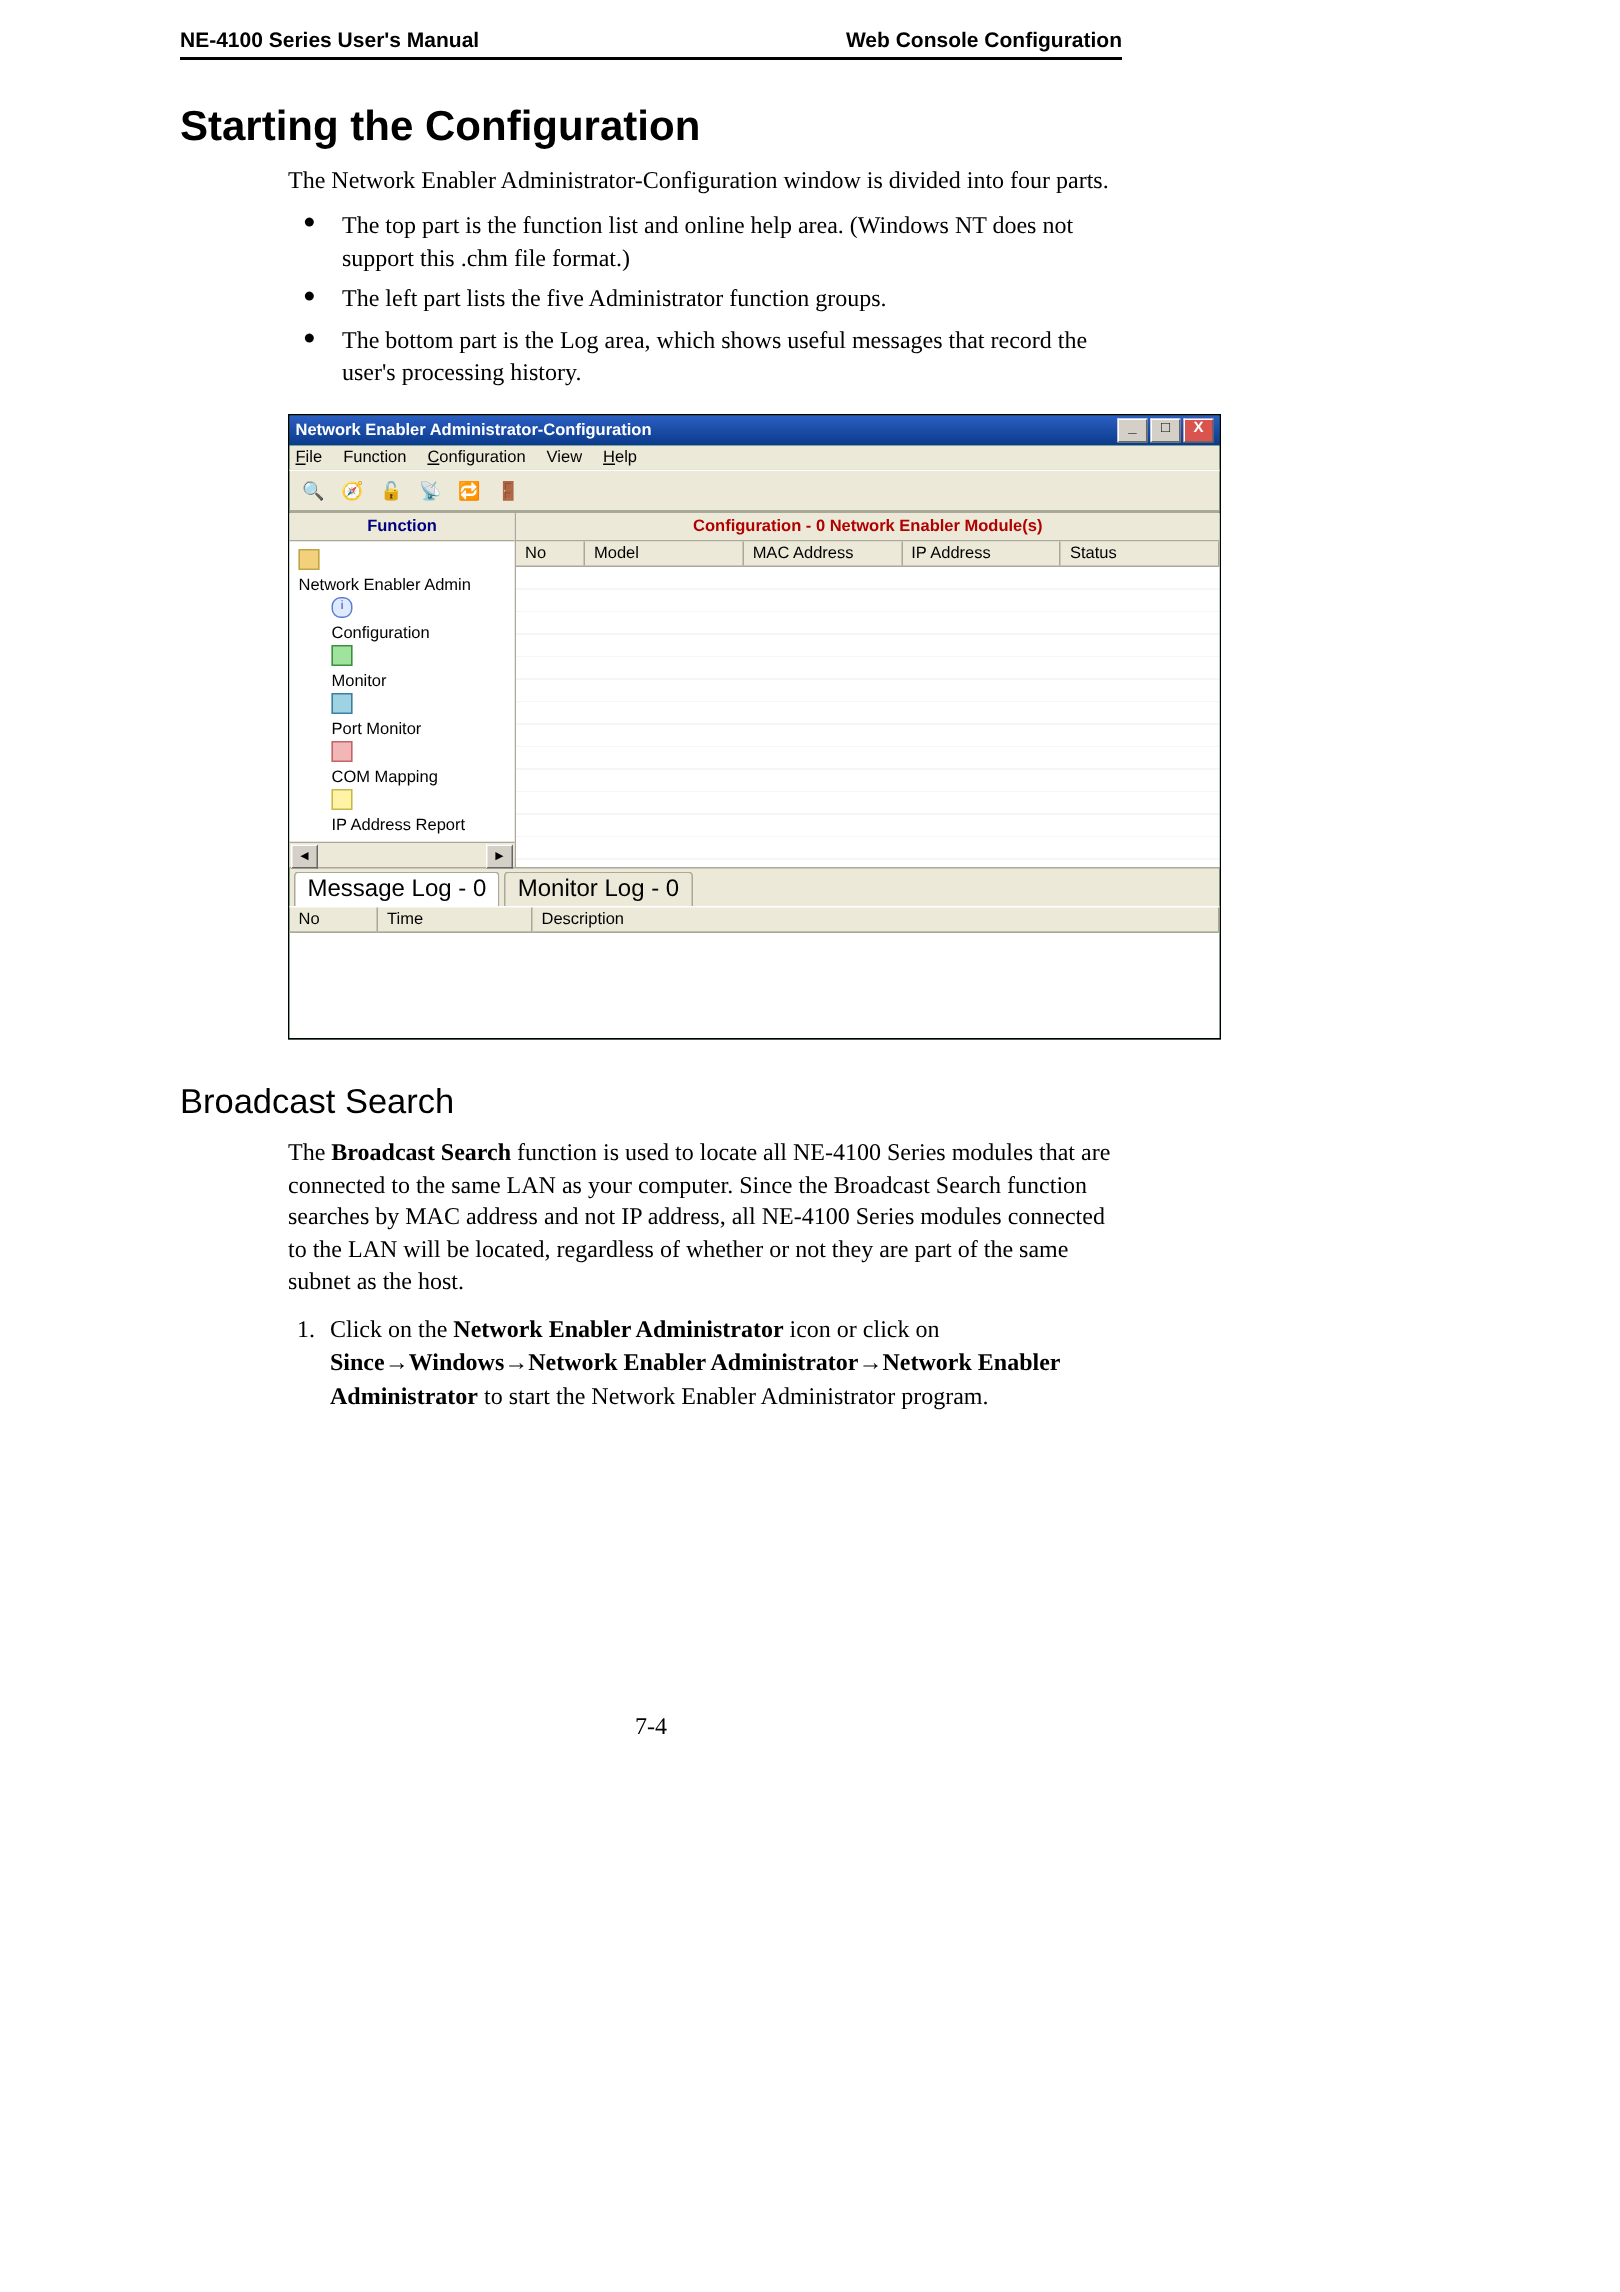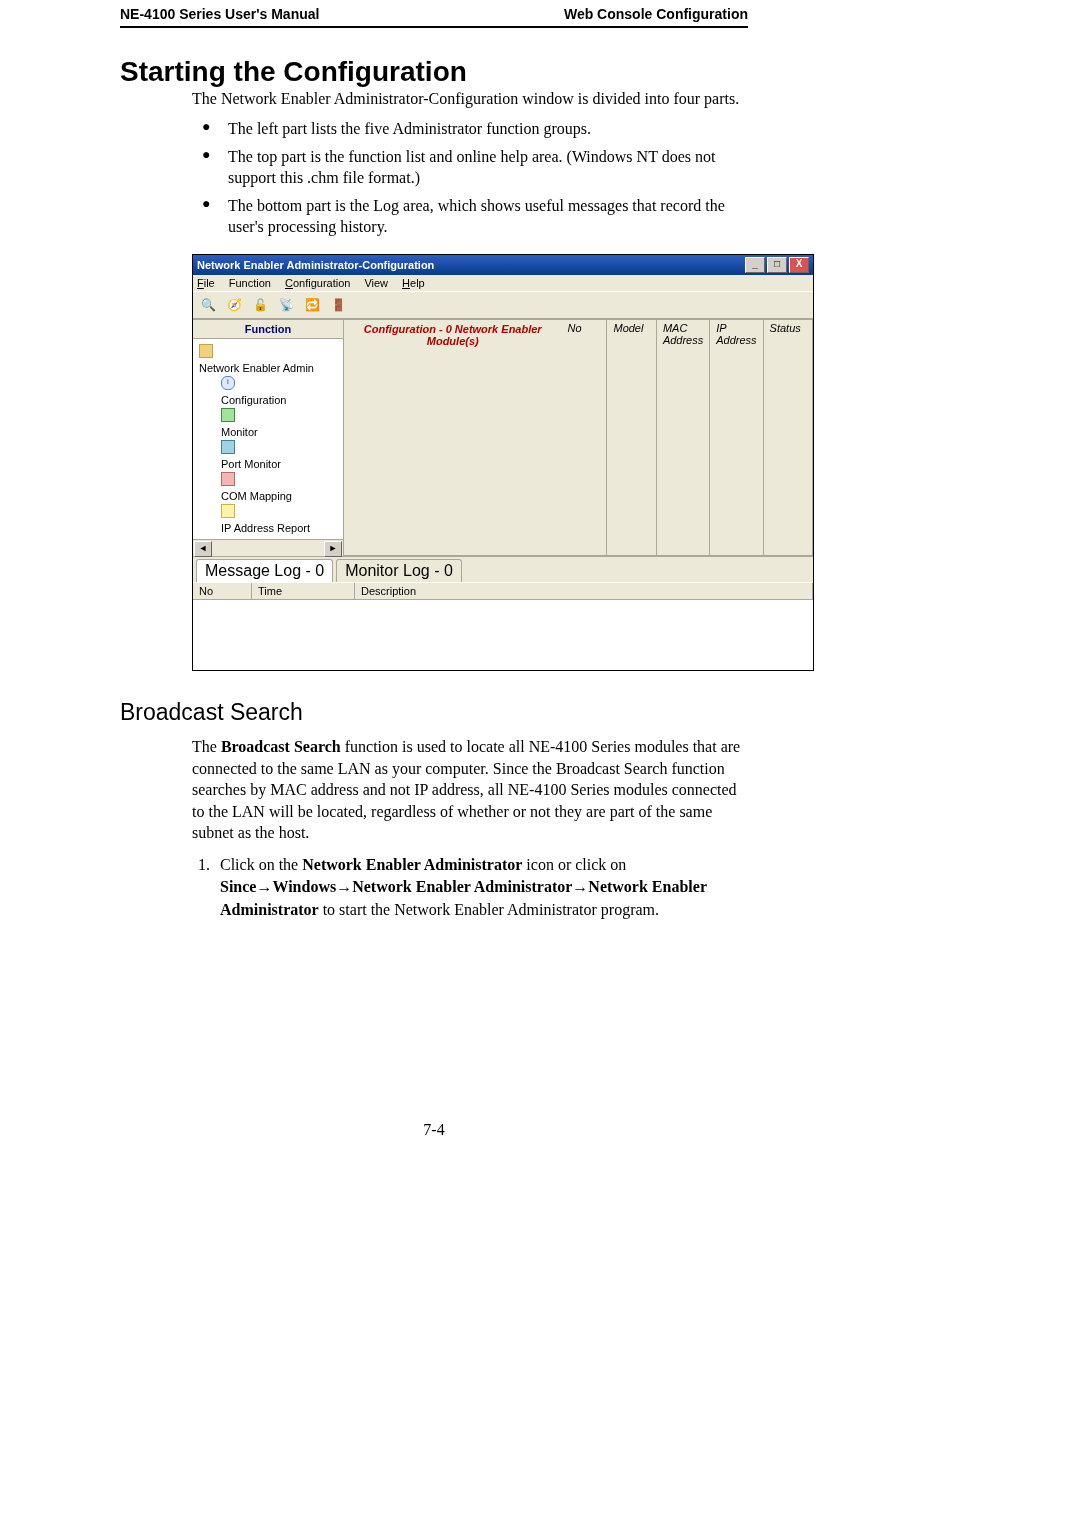--- a/index.html
+++ b/index.html
@@ -6,38 +6,38 @@
     margin: 0;
     padding: 0;
     font-family: "Times New Roman", Times, serif;
     font-size: 16px;
     color: #000;
     background: #fff;
     width: 1080px;
   }
   .page {
     width: 868px;
-    padding: 6px 120px 40px 120px;
+    padding: 18px 120px 40px 120px;
     box-sizing: border-box;
   }
   .header-row {
     display: flex;
     justify-content: space-between;
     font-family: Arial, Helvetica, sans-serif;
     font-size: 14px;
     font-weight: bold;
     border-bottom: 2px solid #000;
     padding-bottom: 4px;
     margin-bottom: 28px;
   }
   h1.section-title {
     font-family: Arial, Helvetica, sans-serif;
     font-size: 28px;
     font-weight: bold;
-    margin: 0 0 2px 0;
+    margin: 0 0 12px 0;
   }
   .body-indent {
     margin-left: 72px;
   }
   .intro {
     margin: 0 0 10px 0;
   }
   ul.bullets {
     list-style: none;
     margin: 0;
@@ -158,23 +158,22 @@
     display:flex; justify-content:space-between;
   }
   .hscroll .arrow {
     width:16px; height:14px; margin:1px;
     background:#d4d0c8; border:1px solid #fff;
     border-right-color:#666; border-bottom-color:#666;
     text-align:center; font-size:9px; line-height:12px;
   }
   .right-pane {
     flex:1;
-    display:flex; flex-direction:row;
+    display:flex; flex-direction:column;
     background:#fff;
-    font-style:italic;
   }
   .grid-head {
     display:flex; background:#ece9d8; border-bottom:1px solid #aca899;
   }
   .gh {
     border-right:1px solid #aca899;
     padding:2px 6px;
     font-size:11px;
     color:#000;
     flex:1;
@@ -244,22 +243,22 @@
   <div class="header-row">
     <span>NE-4100 Series User's Manual</span>
     <span>Web Console Configuration</span>
   </div>
 
   <h1 class="section-title">Starting the Configuration</h1>
 
   <div class="body-indent">
     <p class="intro">The Network Enabler Administrator-Configuration window is divided into four parts.</p>
     <ul class="bullets">
+      <li>The top part is the function list and online help area. (Windows NT does not support this .chm file format.)</li>
       <li>The left part lists the five Administrator function groups.</li>
-      <li>The top part is the function list and online help area. (Windows NT does not support this .chm file format.)</li>
       <li>The bottom part is the Log area, which shows useful messages that record the user's processing history.</li>
     </ul>
   </div>
 
   <div class="win-wrap">
     <div class="win">
       <div class="titlebar">
         <span class="ttxt">Network Enabler Administrator-Configuration</span>
         <div class="winbtns">
           <div class="winbtn">_</div>

